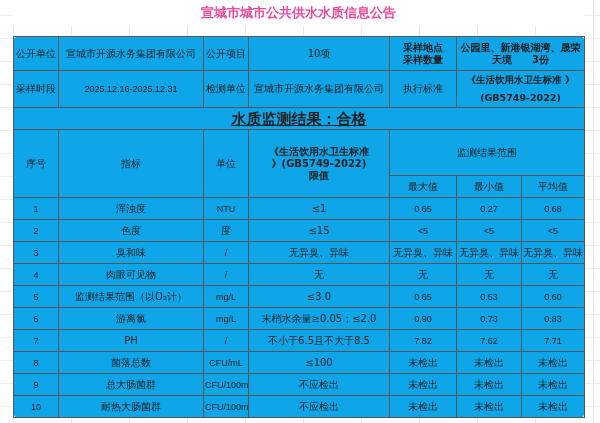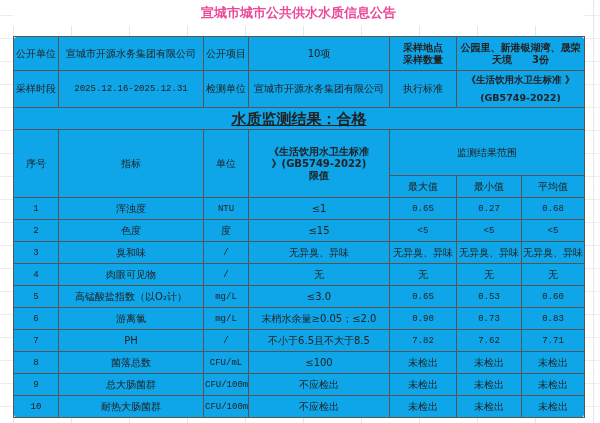--- a/index.html
+++ b/index.html
@@ -28,21 +28,21 @@
     width: 571px; border-collapse: collapse; table-layout: fixed;
     background: #0ea5e9;
     border-radius: 6px;
   }
   td {
     border: 1px solid #555; text-align: center; vertical-align: middle;
     font-size: 10px; padding: 0 1px; line-height: 12px; color: #222;
     overflow: hidden; white-space: nowrap;
   }
   td.wrap { white-space: normal; font-weight: bold; }
-  td.mono { font-family: Liberation Mono, monospace; font-size: 9px; margin-left: 30px; }
+  td.mono { font-family: Liberation Sans, sans-serif; font-size: 9px; margin-left: 30px; }
   .result-row td { font-weight: bold; font-size: 15px; text-decoration: underline; }
   .h35 { height: 34px; }
   .h23 { height: 22px; }
   .h46 { height: 46px; }
 </style>
 </head>
 <body>
 
 <div class="bg-grid"></div>
 
@@ -128,21 +128,21 @@
     <td>肉眼可见物</td>
     <td class="mono">/</td>
     <td>无</td>
     <td class="">无</td>
     <td class="">无</td>
     <td class="">无</td>
   </tr>
 
   <tr class="h23">
     <td class="mono">5</td>
-    <td>高锰酸盐指数（以O₂计）</td>
+    <td>监测结果范围（以O₂计）</td>
     <td class="mono">mg/L</td>
     <td>≤3.0</td>
     <td class="mono">0.65</td>
     <td class="mono">0.53</td>
     <td class="mono">0.60</td>
   </tr>
 
   <tr class="h23">
     <td class="mono">6</td>
     <td>游离氯</td>

